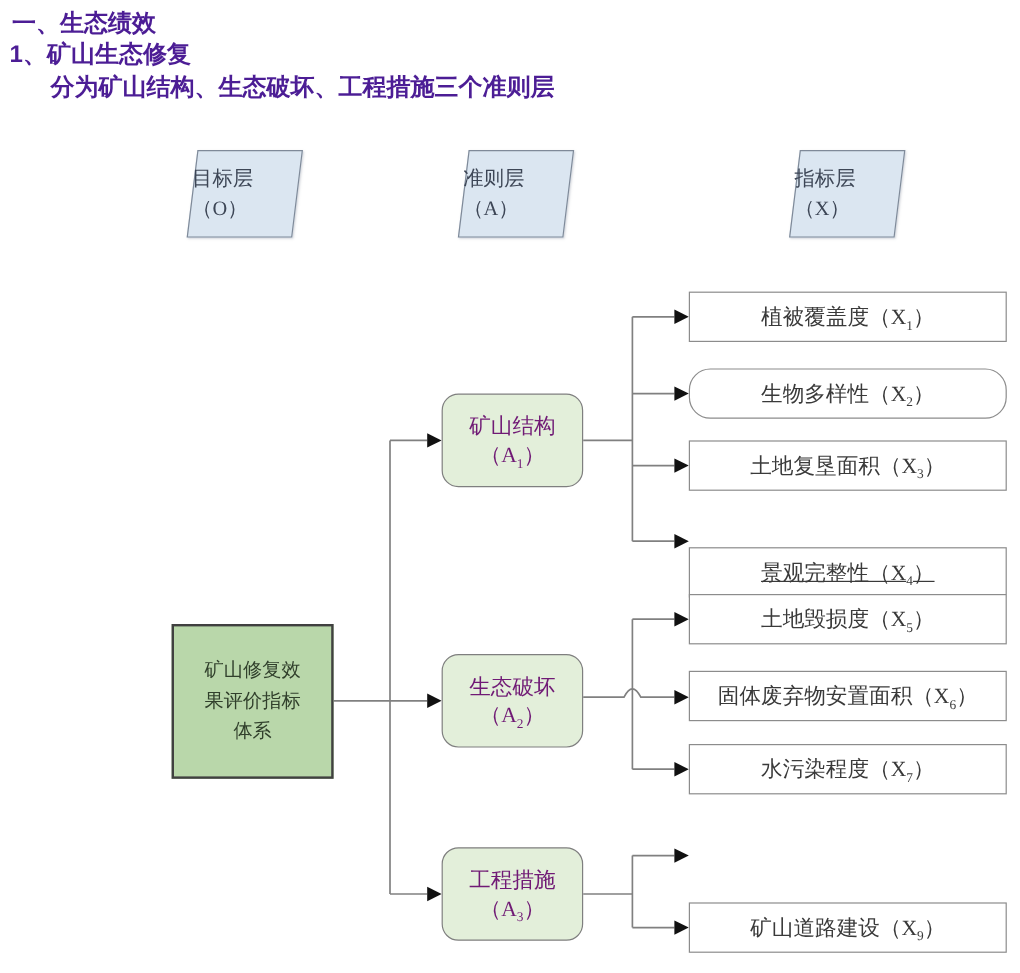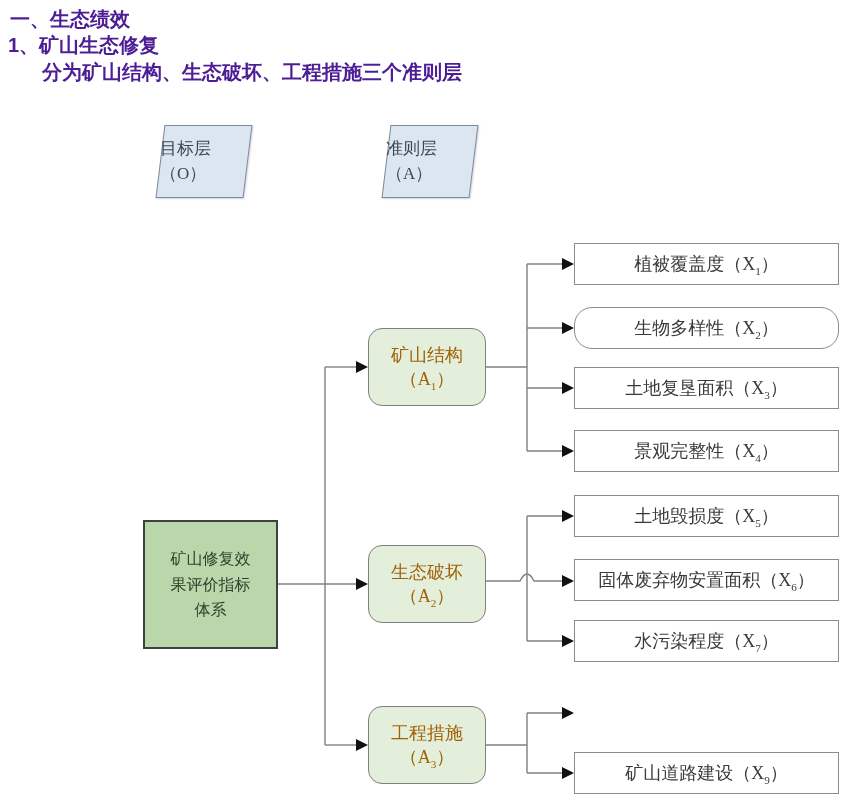--- a/index.html
+++ b/index.html
@@ -29,21 +29,21 @@
   .goalbox{
     position:absolute;left:143px;top:520px;width:135px;height:129px;
     background:#b9d7aa;border:2px solid #404040;box-sizing:border-box;
     display:flex;align-items:center;justify-content:center;text-align:center;
     color:#31402c;font-size:16px;line-height:1.6;
   }
   .critbox{
     position:absolute;left:368px;width:118px;height:78px;
     background:#e3efda;border:1.5px solid #7f7f7f;border-radius:14px;box-sizing:border-box;
     display:flex;flex-direction:column;align-items:center;justify-content:center;text-align:center;
-    color:#a16207;font-size:18px;line-height:1.35;
+    color:#701a75;font-size:18px;line-height:1.35;
   }
   .indbox{
     position:absolute;left:574px;width:265px;height:42px;
     background:#ffffff;border:1.2px solid #8c8c8c;box-sizing:border-box;
     display:flex;align-items:center;justify-content:center;text-align:center;
     color:#3a3a3a;font-size:18px;white-space:nowrap;
   }
   sub{font-size:0.62em;line-height:0;}
 </style>
 </head>
@@ -103,20 +103,27 @@
       <span>（O）</span>
     </div>
   </div>
   <div class="para" style="left:386px;top:125px;">
     <div class="bg"></div>
     <div class="txt">
       <span>准则层</span>
       <span>（A）</span>
     </div>
   </div>
+  <div class="para" style="left:662px;top:125px;">
+    <div class="bg"></div>
+    <div class="txt">
+      <span>指标层</span>
+      <span>（X）</span>
+    </div>
+  </div>
 
   <div class="goalbox">
     <div>
       <span>矿山修复效</span><br>
       <span>果评价指标</span><br>
       <span>体系</span>
     </div>
   </div>
 
   <div class="critbox" style="top:328px;">
@@ -134,21 +141,21 @@
 
   <div class="indbox" style="top:243px;">
     <span><span>植被覆盖度（X</span><sub>1</sub><span>）</span></span>
   </div>
   <div class="indbox" style="top:307px;border-radius:18px;">
     <span><span>生物多样性（X</span><sub>2</sub><span>）</span></span>
   </div>
   <div class="indbox" style="top:367px;">
     <span><span>土地复垦面积（X</span><sub>3</sub><span>）</span></span>
   </div>
-  <div class="indbox" style="top:430px;">
+  <div class="indbox" style="top:456px;text-decoration:underline;">
     <span><span>景观完整性（X</span><sub>4</sub><span>）</span></span>
   </div>
   <div class="indbox" style="top:495px;">
     <span><span>土地毁损度（X</span><sub>5</sub><span>）</span></span>
   </div>
   <div class="indbox" style="top:559px;">
     <span><span>固体废弃物安置面积（X</span><sub>6</sub><span>）</span></span>
   </div>
   <div class="indbox" style="top:620px;">
     <span><span>水污染程度（X</span><sub>7</sub><span>）</span></span>

